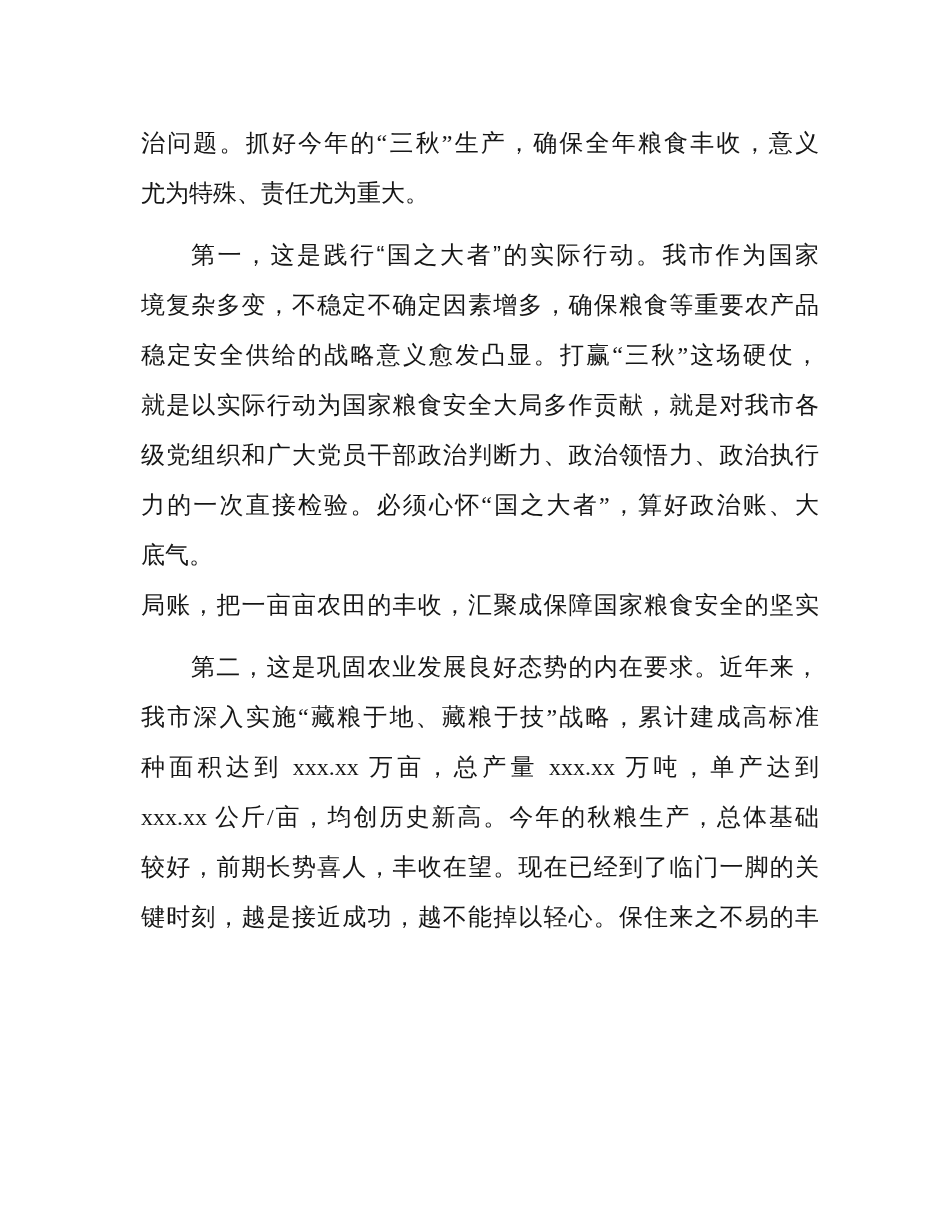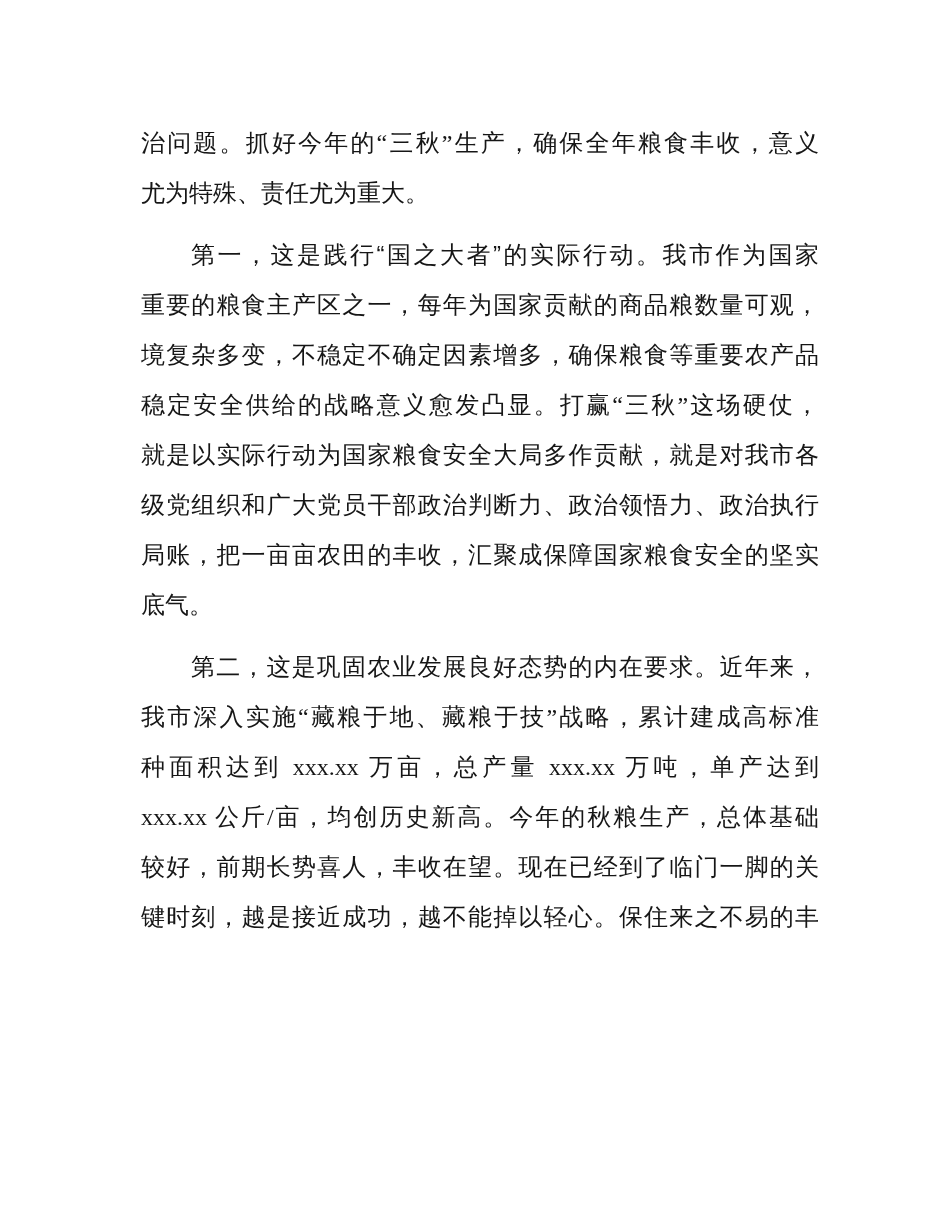--- a/index.html
+++ b/index.html
@@ -62,27 +62,27 @@
 <body>
 
 <div class="page" style="background: rgb(255, 255, 255);">
   <div class="content" style="color: rgb(22, 22, 22);">
       <div class="paragraph">
         <div class="line"><span class="run">治问题。抓好今年的“三秋”生产，确保全年粮食丰收，意义</span></div>
         <div class="line last"><span class="run">尤为特殊、责任尤为重大。</span></div>
       </div>
       <div class="paragraph">
         <div class="line indent"><span class="run bold">第一，这是践行“国之大者”的实际行动。</span><span class="run">我市作为国家</span></div>
-        <div class="line"><span class="run">重要的粮食主产区之一，每年为国家贡献的商品粮数量可观，</span></div>
         <div class="line"><span class="run">境复杂多变，不稳定不确定因素增多，确保粮食等重要农产品</span></div>
         <div class="line"><span class="run">稳定安全供给的战略意义愈发凸显。打赢“三秋”这场硬仗，</span></div>
         <div class="line"><span class="run">就是以实际行动为国家粮食安全大局多作贡献，就是对我市各</span></div>
         <div class="line"><span class="run">级党组织和广大党员干部政治判断力、政治领悟力、政治执行</span></div>
+        <div class="line"><span class="run">力的一次直接检验。必须心怀“国之大者”，算好政治账、大</span></div>
+        <div class="line last"><span class="run">底气。</span></div>
         <div class="line"><span class="run">局账，把一亩亩农田的丰收，汇聚成保障国家粮食安全的坚实</span></div>
-        <div class="line last"><span class="run">底气。</span></div>
       </div>
       <div class="paragraph">
         <div class="line indent"><span class="run bold">第二，这是巩固农业发展良好态势的内在要求。</span><span class="run">近年来，</span></div>
         <div class="line"><span class="run">我市深入实施“藏粮于地、藏粮于技”战略，累计建成高标准</span></div>
         <div class="line"><span class="run">种面积达到 xxx.xx 万亩，总产量 xxx.xx 万吨，单产达到</span></div>
         <div class="line"><span class="run">xxx.xx 公斤/亩，均创历史新高。今年的秋粮生产，总体基础</span></div>
         <div class="line"><span class="run">较好，前期长势喜人，丰收在望。现在已经到了临门一脚的关</span></div>
         <div class="line"><span class="run">键时刻，越是接近成功，越不能掉以轻心。保住来之不易的丰</span></div>
       </div>
     </div>

